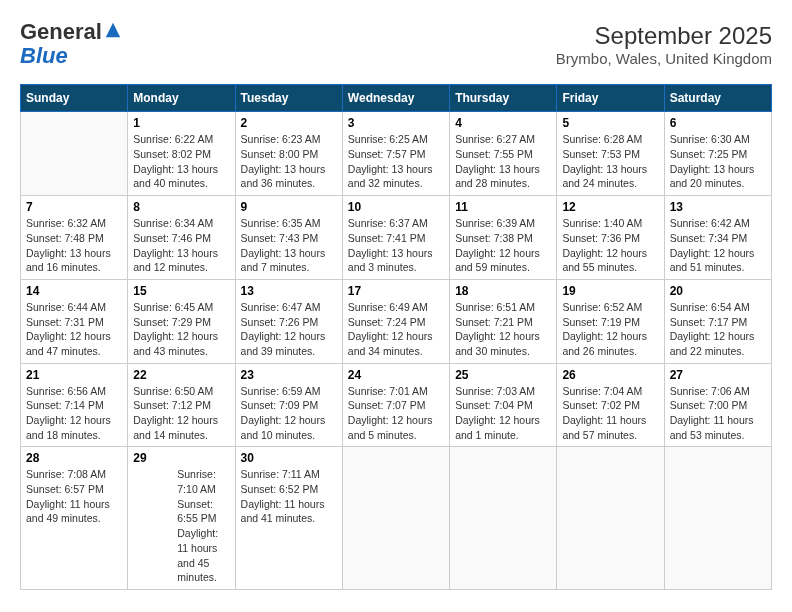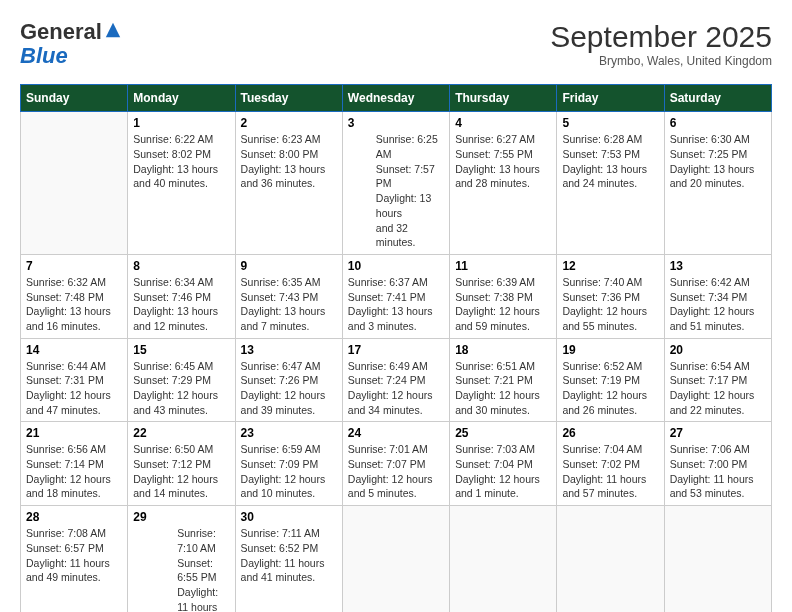--- a/index.html
+++ b/index.html
@@ -30,35 +30,35 @@
     .logo-icon {
       width: 18px;
       height: 18px;
       margin-left: 2px;
       margin-top: -4px;
     }
     .title-block {
       text-align: right;
     }
     .month-title {
-      font-size: 30px;
+      font-size: 24px;
       color: #333;
       font-weight: normal;
     }
     .subtitle {
-      font-size: 12px;
+      font-size: 15px;
       color: #555;
     }
     table {
       width: 100%;
       border-collapse: collapse;
       font-size: 11px;
     }
     th {
-      background-color: #14532d;
+      background-color: #0c4a6e;
       color: #fff;
       text-align: left;
       padding: 6px 5px;
       font-size: 12px;
       border: 1px solid #1a6abf;
     }
     td {
       border: 1px solid #ccc;
       vertical-align: top;
       padding: 4px 5px;
@@ -126,21 +126,21 @@
         </td>
         <td>
           <span class="day-num">2</span>
           <div class="day-info" style="white-space: pre-line;">Sunrise: 6:23 AM
 Sunset: 8:00 PM
 Daylight: 13 hours
 and 36 minutes.</div>
         </td>
         <td>
           <span class="day-num">3</span>
-          <div class="day-info" style="white-space: pre-line; margin-left: 28px;">Sunrise: 6:25 AM
+          <div class="day-info" style="white-space: pre-line;">Sunrise: 6:25 AM
 Sunset: 7:57 PM
 Daylight: 13 hours
 and 32 minutes.</div>
         </td>
         <td>
           <span class="day-num">4</span>
           <div class="day-info" style="white-space: pre-line;">Sunrise: 6:27 AM
 Sunset: 7:55 PM
 Daylight: 13 hours
 and 28 minutes.</div>
@@ -191,21 +191,21 @@
         </td>
         <td>
           <span class="day-num">11</span>
           <div class="day-info" style="white-space: pre-line;">Sunrise: 6:39 AM
 Sunset: 7:38 PM
 Daylight: 12 hours
 and 59 minutes.</div>
         </td>
         <td>
           <span class="day-num">12</span>
-          <div class="day-info" style="white-space: pre-line;">Sunrise: 7:40 AM
+          <div class="day-info" style="white-space: pre-line;">Sunrise: 1:40 AM
 Sunset: 7:36 PM
 Daylight: 12 hours
 and 55 minutes.</div>
         </td>
         <td>
           <span class="day-num">13</span>
           <div class="day-info" style="white-space: pre-line;">Sunrise: 6:42 AM
 Sunset: 7:34 PM
 Daylight: 12 hours
 and 51 minutes.</div>

